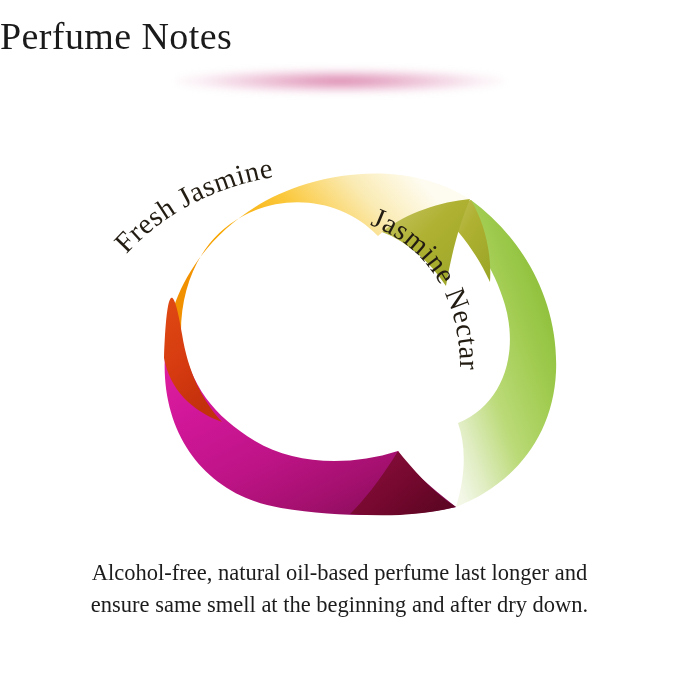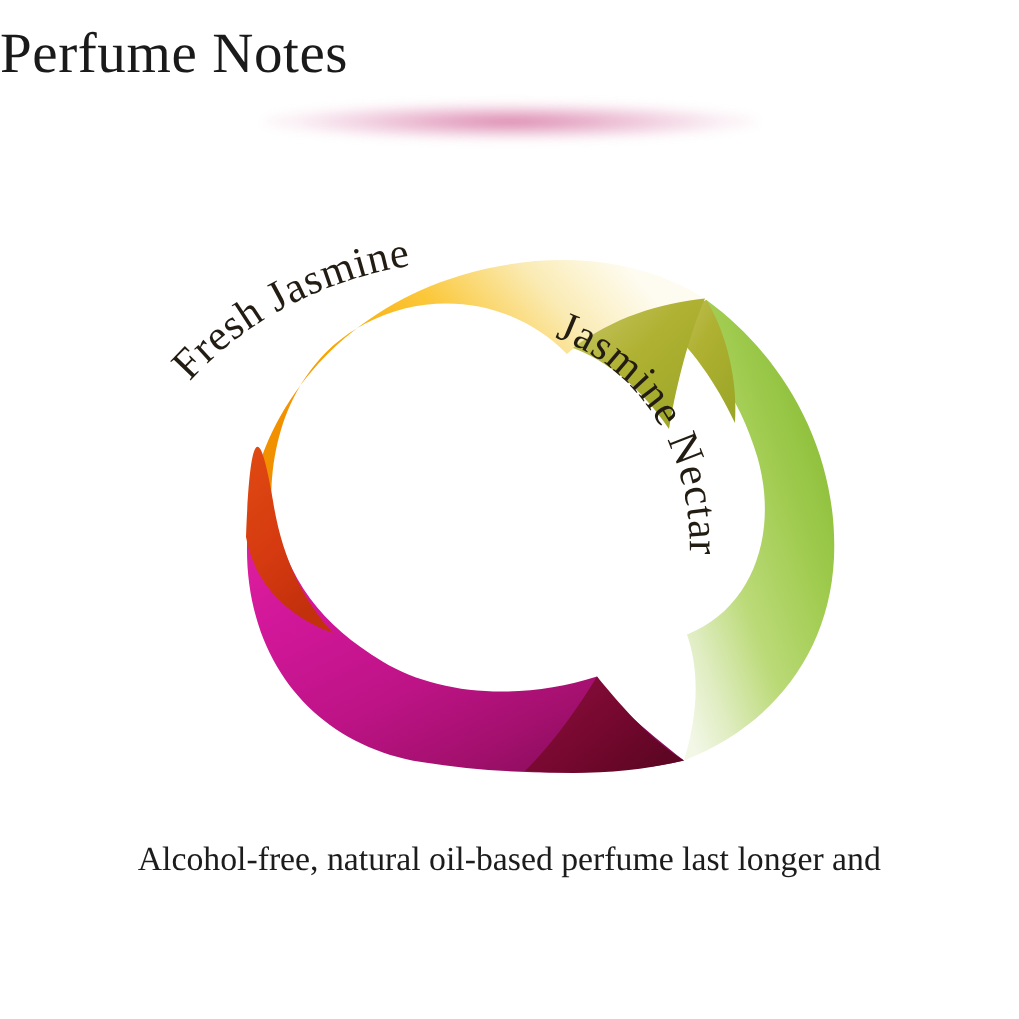--- a/index.html
+++ b/index.html
@@ -231,13 +231,14 @@
       </text>
     </g>
   </svg>
 </div>
 
 <div id="center-mark">
 </div>
 
 <div id="caption">
   <div>Alcohol-free, natural oil-based perfume last longer and</div>
+  <div>ensure same smell at the beginning and after dry down.</div>
 </div>
 
 </body></html>

